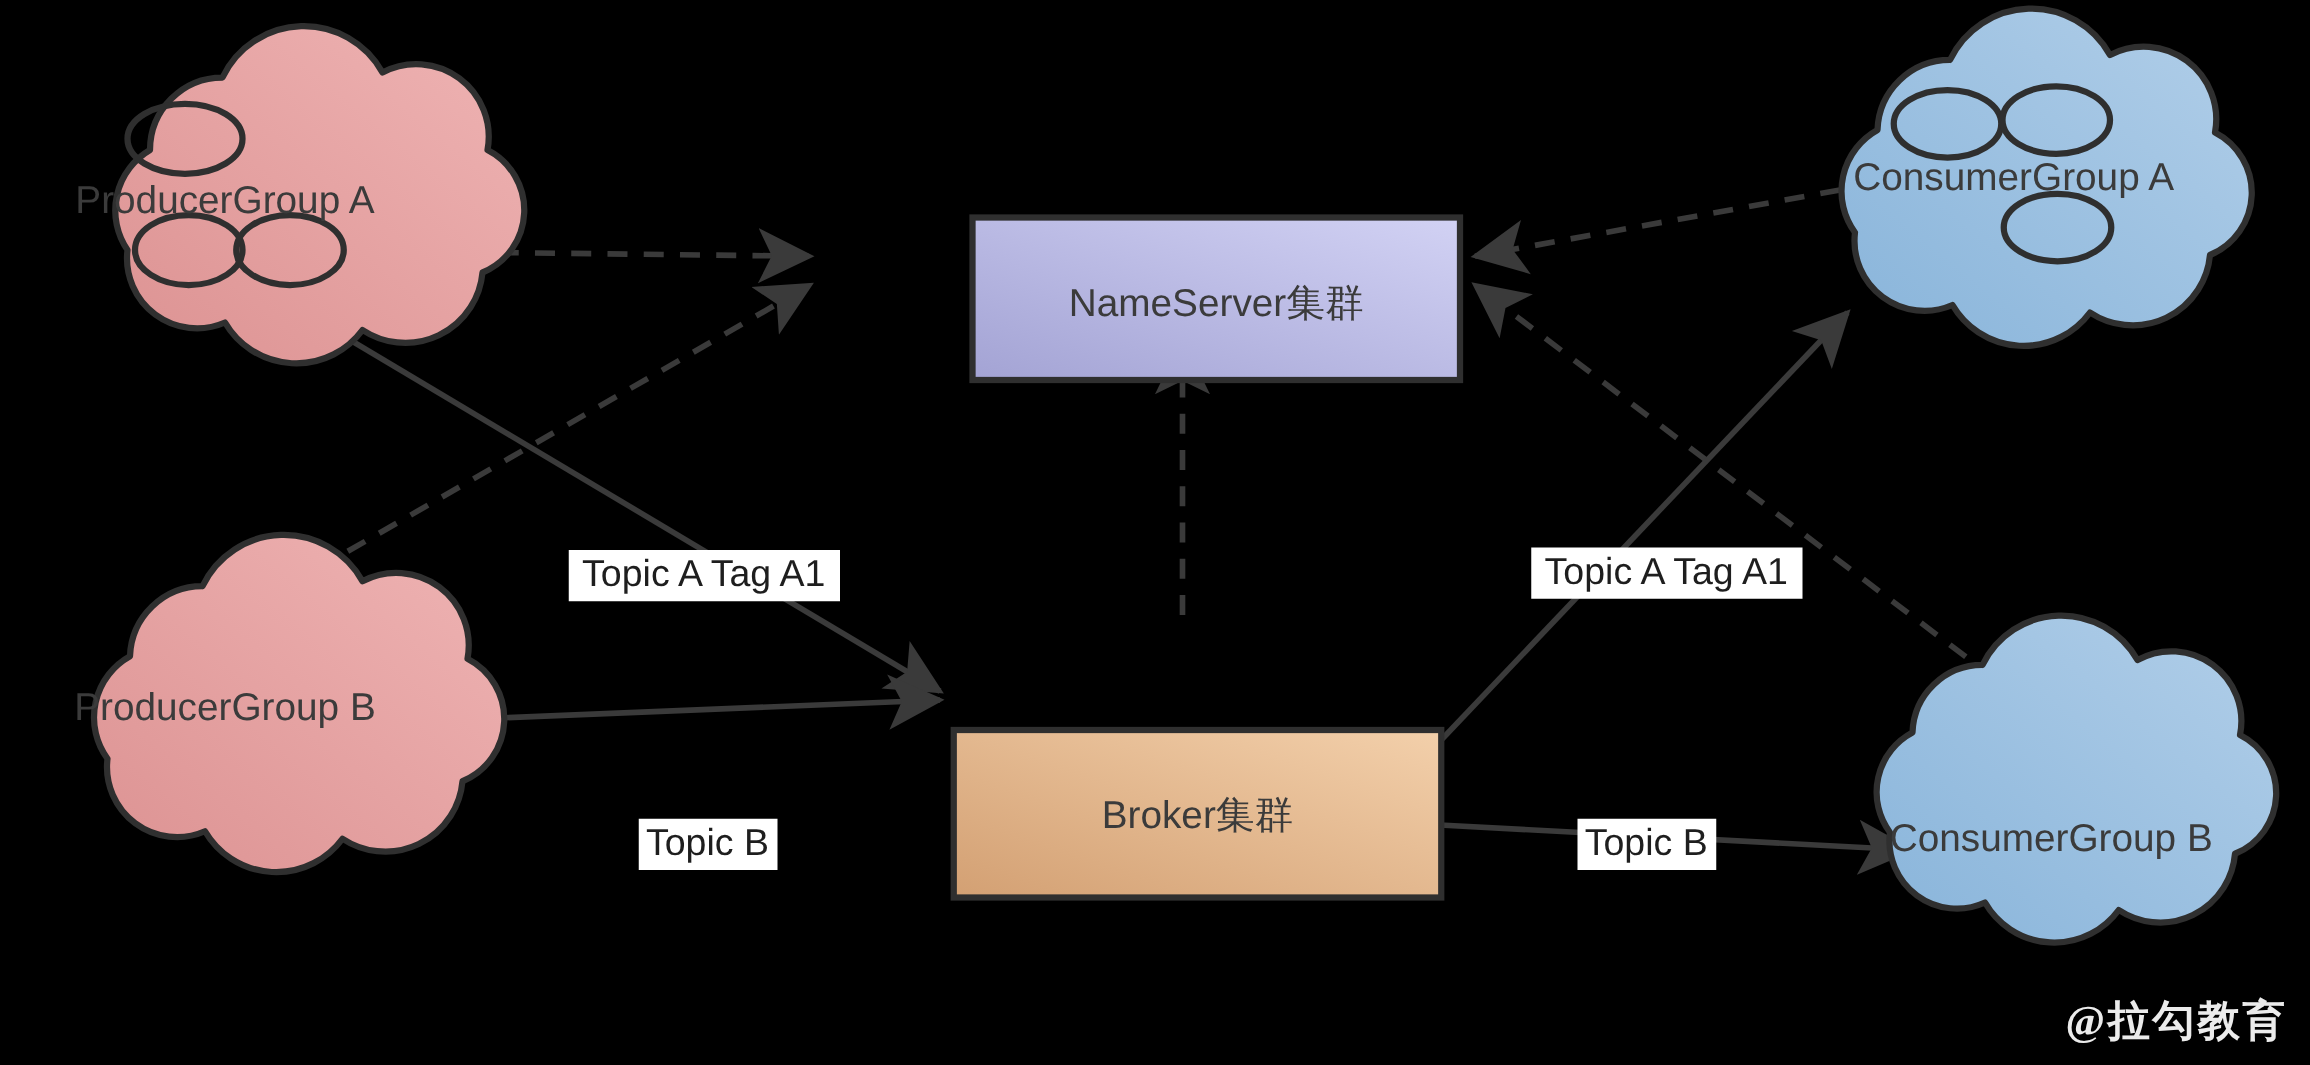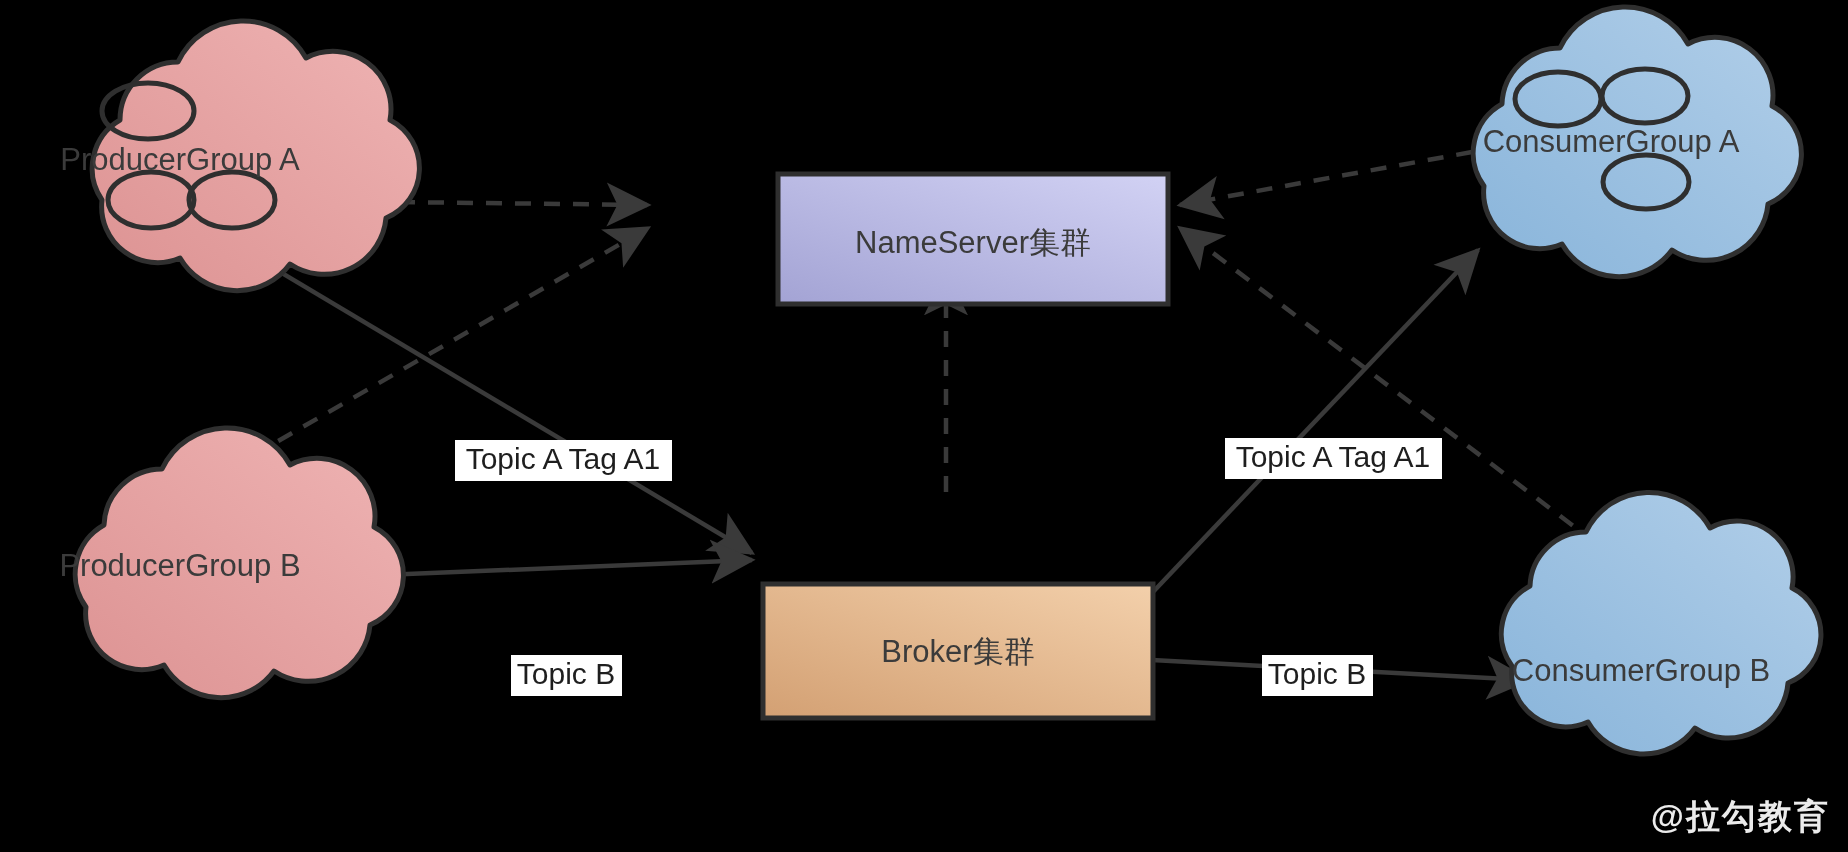--- a/index.html
+++ b/index.html
@@ -6,21 +6,21 @@
   body{width:1848px;height:852px;overflow:hidden;
        font-family:"Liberation Sans","DejaVu Sans",sans-serif;}
   #stage{position:relative;width:1848px;height:852px;background:#000;}
   svg#canvas{position:absolute;left:0;top:0;width:1848px;height:852px;}
   .node-label{font-family:"Liberation Sans","DejaVu Sans",sans-serif;
               font-size:31px;fill:#3b3b3b;text-anchor:middle;dominant-baseline:middle;}
   .edge-label-text{font-family:"Liberation Sans","DejaVu Sans",sans-serif;
               font-size:30px;fill:#1e1e1e;text-anchor:middle;dominant-baseline:middle;}
   .wm{position:absolute;right:18px;bottom:12px;color:#ffffff;font-size:34px;
       font-weight:bold;letter-spacing:2px;opacity:.92;
-      font-family:Liberation Sans, sans-serif;}
+      font-family:Liberation Serif, serif;}
 </style>
 </head>
 <body>
 
 <div id="stage">
 <svg id="canvas" viewBox="0 0 1848 852">
   <defs>
     <linearGradient id="gProd" x1="0" y1="1" x2="1" y2="0">
       <stop offset="0%" stop-color="#dc9292"></stop>
           <stop offset="100%" stop-color="#efb4b4"></stop>

